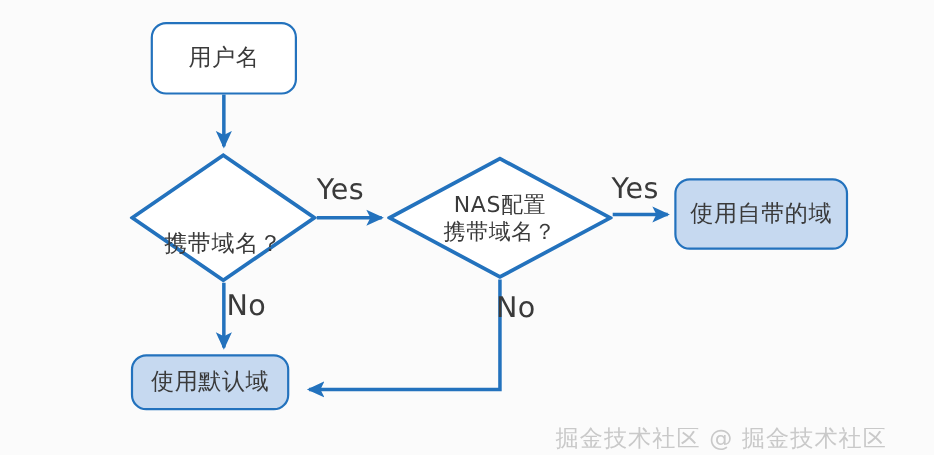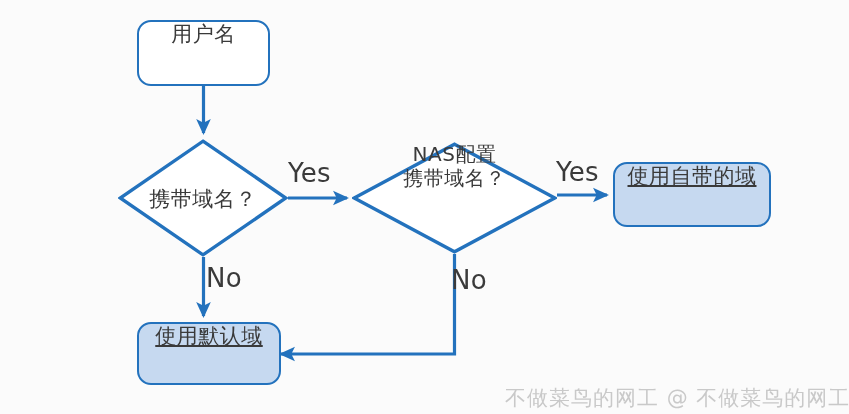--- a/index.html
+++ b/index.html
@@ -22,39 +22,40 @@
     top: 0;
     width: 849px;
     height: 414px;
   }
 
   
   .node {
     position: absolute;
     box-sizing: border-box;
     display: flex;
+    align-items: center;
     justify-content: center;
     text-align: center;
     color: #3a3a3a;
     z-index: 3;
   }
   .node-text {
     line-height: 1.22;
     letter-spacing: 0.5px;
     white-space: pre-line;
     font-weight: 400;
   }
 
   
   .box {
     border: 2.5px solid #2372bd;
     border-radius: 14px;
   }
   .box-plain { background: #ffffff; }
-  .box-fill  { background: #c6d9f0; text-decoration: underline; }
+  .box-fill  { background: #c6d9f0; }
 
   
   .diamond {
     background: transparent;
     border: none;
   }
   .diamond .dia-shape {
     position: absolute;
     left: 0; top: 0;
     width: 100%; height: 100%;
@@ -87,21 +88,21 @@
 
   #node-carry-domain { left: 118px; top: 139px; width: 170px; height: 118px; }
   #node-carry-domain .node-text { font-size: 21px; margin-top: 48px; }
 
   #node-nas-config { left: 352px; top: 142px; width: 205px; height: 112px; }
   #node-nas-config .node-text { font-size: 20px; }
 
   #node-own-domain { left: 613px; top: 162px; width: 158px; height: 65px; }
   #node-own-domain .node-text { font-size: 21px; }
 
-  #node-default-domain { left: 137px; top: 322px; width: 144px; height: 63px; }
+  #node-default-domain { left: 119px; top: 322px; width: 144px; height: 51px; }
   #node-default-domain .node-text { font-size: 21px; }
 
   #label-yes-1 { left: 288px; top: 158px; }
   #label-yes-2 { left: 556px; top: 157px; }
   #label-no-1  { left: 206px; top: 263px; }
   #label-no-2  { left: 451px; top: 265px; }
 
   #watermark { left: 505px; top: 384px; }
 </style>
 </head>
@@ -158,15 +159,15 @@
   </div>
 
   <span class="edge-label" id="label-yes-1">Yes</span>
 
   <span class="edge-label" id="label-no-1">No</span>
 
   <span class="edge-label" id="label-yes-2">Yes</span>
 
   <span class="edge-label" id="label-no-2">No</span>
 
-  <span id="watermark">不做菜鸟的网工 @ 不做菜鸟的网工</span>
+  <span id="watermark">掘金技术社区 @ 掘金技术社区</span>
 
 </div>
 
 </body></html>

